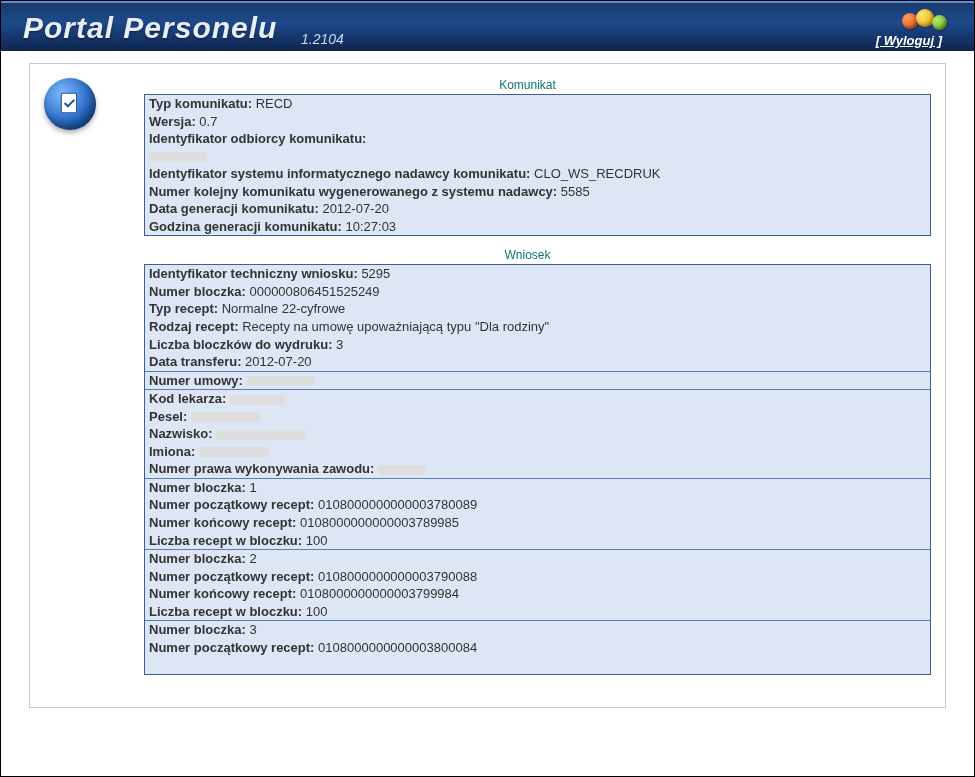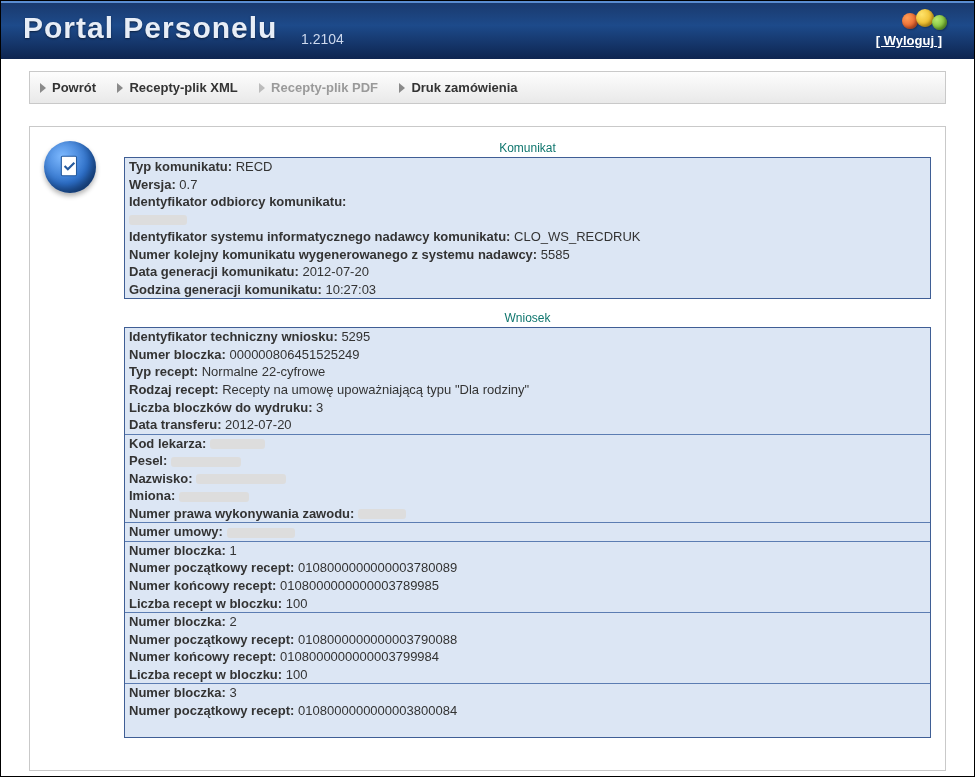--- a/index.html
+++ b/index.html
@@ -10,24 +10,25 @@
     color: #333;
   }
   .outer {
     border: 1px solid #000;
     width: 975px;
     height: 777px;
     position: relative;
     overflow: hidden;
   }
   .header {
-    height: 58px;
+    height: 50px;
     background: linear-gradient(to bottom, #1a3a6e 0%, #1d4a8a 40%, #0e2550 100%);
     position: relative;
     border-top: 2px solid #5a8dd0;
+    font-style: italic;
   }
   .header-title {
     position: absolute;
     left: 22px;
     top: 8px;
     font-family: "Trebuchet MS", Verdana, sans-serif;
     font-size: 30px;
     font-weight: bold;
     color: #e8eef7;
     letter-spacing: 1px;
@@ -122,20 +123,21 @@
     font-size: 12px;
     color: #0f766e;
     margin-bottom: 2px;
   }
   .info-box {
     border: 1px solid #3f5e95;
     background: #dce6f4;
     font-size: 13px;
     line-height: 1.35;
     margin-bottom: 12px;
+    margin-left: 20px;
   }
   .info-row {
     padding: 0 4px;
     border-top: 1px solid #5c7db2;
   }
   .info-row:first-child { border-top: none; }
   .info-row b { font-weight: bold; }
   .redacted {
     display:inline-block;
     background:#ddd;
@@ -155,26 +157,20 @@
     <div class="header-balls">
       <div class="ball r"></div>
         <div class="ball y"></div>
         <div class="ball g"></div>
     </div>
     <div class="header-logout">[ Wyloguj ]</div>
   </div>
 
   <div class="content">
 
-    <div class="toolbar">
-      <span class="toolbar-item"><span class="tri"></span><span>Powrót</span></span>
-      <span class="toolbar-item"><span class="tri"></span><span>Recepty-plik XML</span></span>
-      <span class="toolbar-item disabled"><span class="tri"></span><span>Recepty-plik PDF</span></span>
-      <span class="toolbar-item"><span class="tri"></span><span>Druk zamówienia</span></span>
-    </div>
 
     <div class="detail-frame">
       <div class="icon-doc">
         <svg viewBox="0 0 24 24">
             <rect x="4" y="2" width="14" height="18" rx="1" fill="#fff" stroke="#255a9e" stroke-width="1"></rect>
             <path d="M7 11 l3 3 l6 -6" fill="none" stroke="#255a9e" stroke-width="2"></path>
           </svg>
       </div>
 
       <div class="data-zone">
@@ -191,26 +187,26 @@
         </div>
 
         <div class="section-caption">Wniosek</div>
         <div class="info-box">
           <div class="info-row"><b>Identyfikator techniczny wniosku:</b> <span>5295</span><br>
           <b>Numer bloczka:</b> <span>000000806451525249</span><br>
           <b>Typ recept:</b> <span>Normalne 22-cyfrowe</span><br>
           <b>Rodzaj recept:</b> <span>Recepty na umowę upoważniającą typu "Dla rodziny"</span><br>
           <b>Liczba bloczków do wydruku:</b> <span>3</span><br>
           <b>Data transferu:</b> <span>2012-07-20</span></div>
+          <div class="info-row"><b>Numer umowy:</b> <span class="redacted" style="width:68px"></span></div>
           <div class="info-row"><b>Kod lekarza:</b> <span class="redacted" style="width:55px"></span><br>
           <b>Pesel:</b> <span class="redacted" style="width:70px"></span><br>
           <b>Nazwisko:</b> <span class="redacted" style="width:90px"></span><br>
           <b>Imiona:</b> <span class="redacted" style="width:70px"></span><br>
           <b>Numer prawa wykonywania zawodu:</b> <span class="redacted" style="width:48px"></span></div>
-          <div class="info-row"><b>Numer umowy:</b> <span class="redacted" style="width:68px"></span></div>
           <div class="info-row"><b>Numer bloczka:</b> <span>1</span><br>
           <b>Numer początkowy recept:</b> <span>0108000000000003780089</span><br>
           <b>Numer końcowy recept:</b> <span>0108000000000003789985</span><br>
           <b>Liczba recept w bloczku:</b> <span>100</span></div>
           <div class="info-row"><b>Numer bloczka:</b> <span>2</span><br>
           <b>Numer początkowy recept:</b> <span>0108000000000003790088</span><br>
           <b>Numer końcowy recept:</b> <span>0108000000000003799984</span><br>
           <b>Liczba recept w bloczku:</b> <span>100</span></div>
           <div class="info-row"><b>Numer bloczka:</b> <span>3</span><br>
           <b>Numer początkowy recept:</b> <span>0108000000000003800084</span><br>

